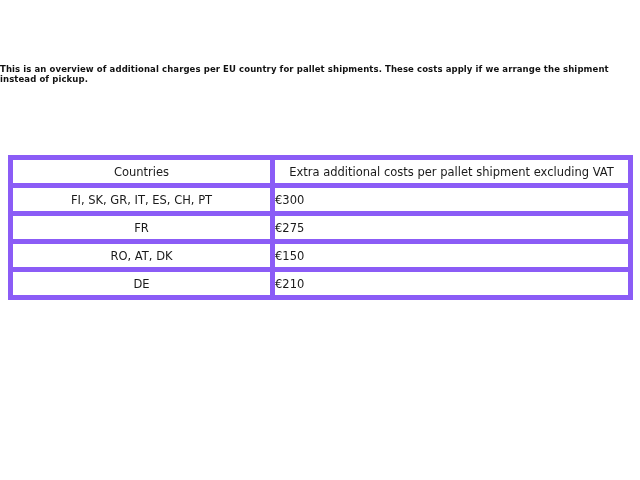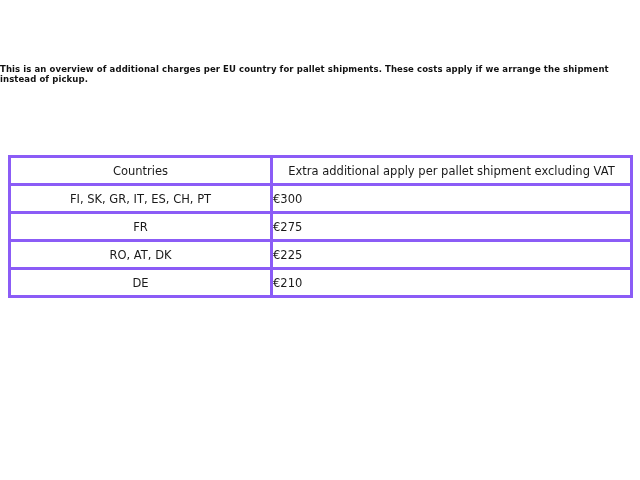--- a/index.html
+++ b/index.html
@@ -26,21 +26,21 @@
   table.charges {
     position: absolute;
     left: 8px;
     top: 155px;
     width: 625px;
     border-collapse: collapse;
     table-layout: fixed;
   }
   table.charges th,
   table.charges td {
-    border: 3px solid #8b5cf6;
+    border: 5px solid #8b5cf6;
     height: 28px;
     font-size: 11.5px;
     font-weight: normal;
     box-sizing: border-box;
     padding: 0;
     vertical-align: middle;
     white-space: nowrap;
     overflow: hidden;
     color: #1a1a1a;
   }
@@ -55,34 +55,34 @@
 <div class="intro">This is an overview of additional charges per EU country for pallet shipments. These costs apply if we arrange the shipment instead of pickup.</div>
 
 <table class="charges">
   <colgroup>
     <col class="c1">
     <col class="c2">
   </colgroup>
   <thead>
     <tr>
       <th>Countries</th>
-      <th>Extra additional apply per pallet shipment excluding VAT</th>
+      <th>Extra additional costs per pallet shipment excluding VAT</th>
     </tr>
   </thead>
   <tbody>
     <tr>
       <td class="col-countries">FI, SK, GR, IT, ES, CH, PT</td>
       <td class="col-cost">€300</td>
     </tr>
     <tr>
       <td class="col-countries">FR</td>
       <td class="col-cost">€275</td>
     </tr>
     <tr>
       <td class="col-countries">RO, AT, DK</td>
-      <td class="col-cost">€225</td>
+      <td class="col-cost">€150</td>
     </tr>
     <tr>
       <td class="col-countries">DE</td>
       <td class="col-cost">€210</td>
     </tr>
   </tbody>
 </table>
 
 </body></html>

